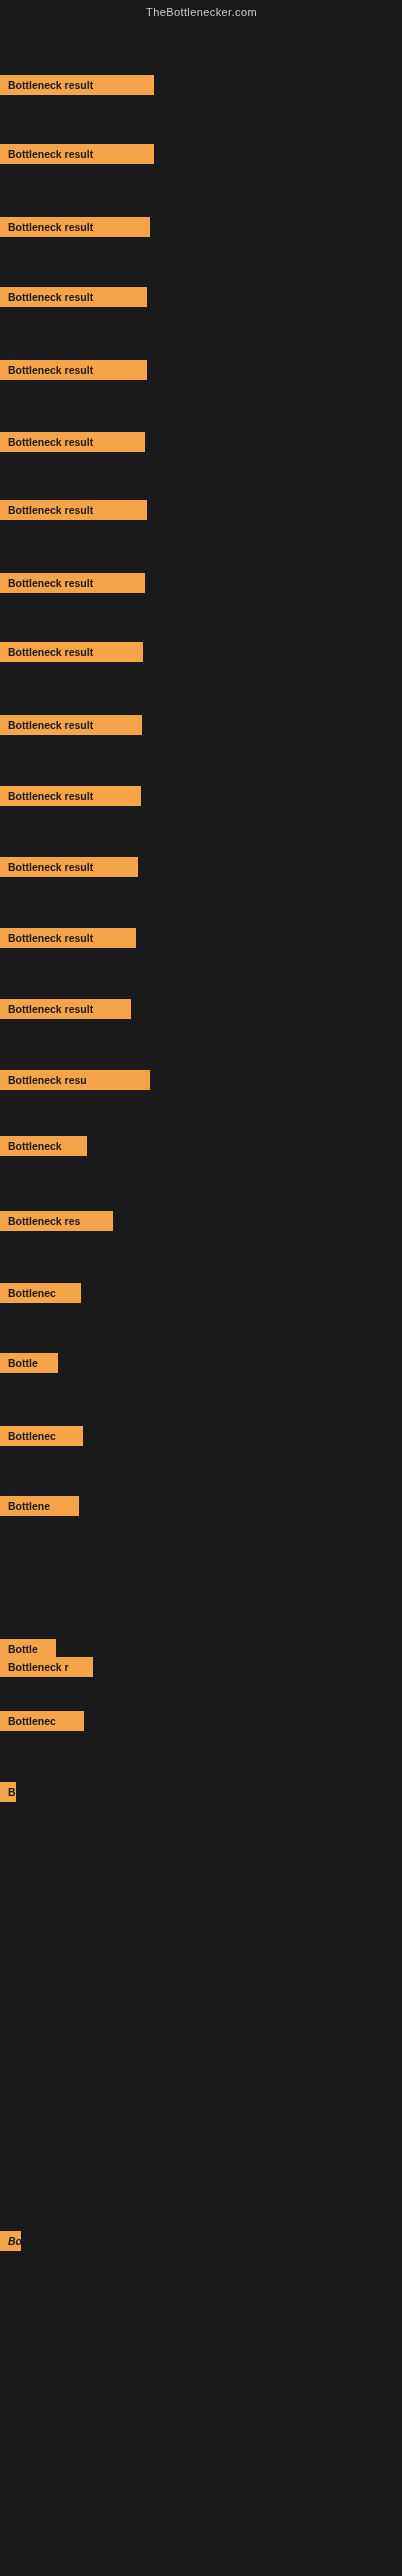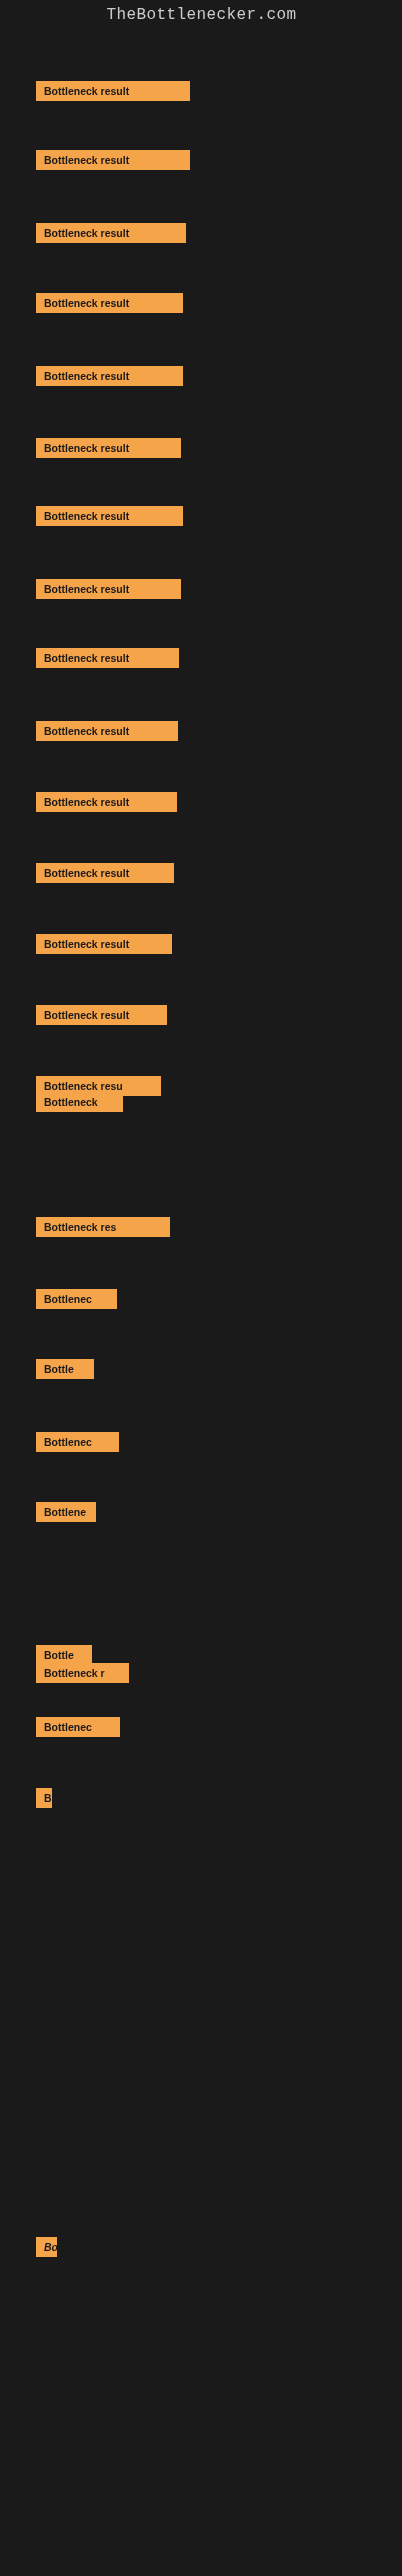--- a/index.html
+++ b/index.html
@@ -10,32 +10,30 @@
     body {
       width: 403px;
       min-height: 2576px;
       background-color: #1a1a1a;
       font-family: Arial, sans-serif;
       position: relative;
     }
     .site-title {
       text-align: center;
       color: #cccccc;
-      font-size: 16px;
+      font-size: 11px;
       padding: 6.4px 0;
       letter-spacing: 0.4px;
-      font-family: Liberation Mono, monospace;
     }
     .bottleneck-item {
       position: absolute;
       left: 0;
       height: 29px;
       display: flex;
       align-items: center;
-      padding-left: 36px;
     }
     .bottleneck-badge {
       background-color: #f5a44a;
       color: #1a1a1a;
       font-size: 10.5px;
       font-weight: bold;
       padding: 4px 8px;
       white-space: nowrap;
       overflow: hidden;
       display: flex;
@@ -84,39 +82,39 @@
     <div class="bottleneck-item" style="top: 828px;">
       <div class="bottleneck-badge" style="width: 138px;">Bottleneck result</div>
     </div>
     <div class="bottleneck-item" style="top: 899px;">
       <div class="bottleneck-badge" style="width: 136px;">Bottleneck result</div>
     </div>
     <div class="bottleneck-item" style="top: 970px;">
       <div class="bottleneck-badge" style="width: 131px;">Bottleneck result</div>
     </div>
     <div class="bottleneck-item" style="top: 1041px;">
-      <div class="bottleneck-badge" style="width: 125px;">Bottleneck resu</div>
+      <div class="bottleneck-badge" style="width: 150px;">Bottleneck resu</div>
     </div>
-    <div class="bottleneck-item" style="top: 1057px; align-items: center;">
+    <div class="bottleneck-item" style="top: 1107px; align-items: center;">
       <div class="bottleneck-badge" style="width: 87px;">Bottleneck</div>
     </div>
     <div class="bottleneck-item" style="top: 1182px;">
-      <div class="bottleneck-badge" style="width: 134px;">Bottleneck res</div>
+      <div class="bottleneck-badge" style="width: 113px;">Bottleneck res</div>
     </div>
     <div class="bottleneck-item" style="top: 1254px;">
       <div class="bottleneck-badge" style="width: 81px;">Bottlenec</div>
     </div>
     <div class="bottleneck-item" style="top: 1324px;">
       <div class="bottleneck-badge" style="width: 58px;">Bottle</div>
     </div>
     <div class="bottleneck-item" style="top: 1397px;">
       <div class="bottleneck-badge" style="width: 83px;">Bottlenec</div>
     </div>
     <div class="bottleneck-item" style="top: 1467px;">
-      <div class="bottleneck-badge" style="width: 60px;">Bottlene</div>
+      <div class="bottleneck-badge" style="width: 79px;">Bottlene</div>
     </div>
     <div class="bottleneck-item" style="top: 1628px;">
       <div class="bottleneck-badge" style="width: 93px;">Bottleneck r</div>
     </div>
     <div class="bottleneck-item" style="top: 1610px;">
       <div class="bottleneck-badge" style="width: 56px;">Bottle</div>
     </div>
     <div class="bottleneck-item" style="top: 1682px;">
       <div class="bottleneck-badge" style="width: 84px;">Bottlenec</div>
     </div>

